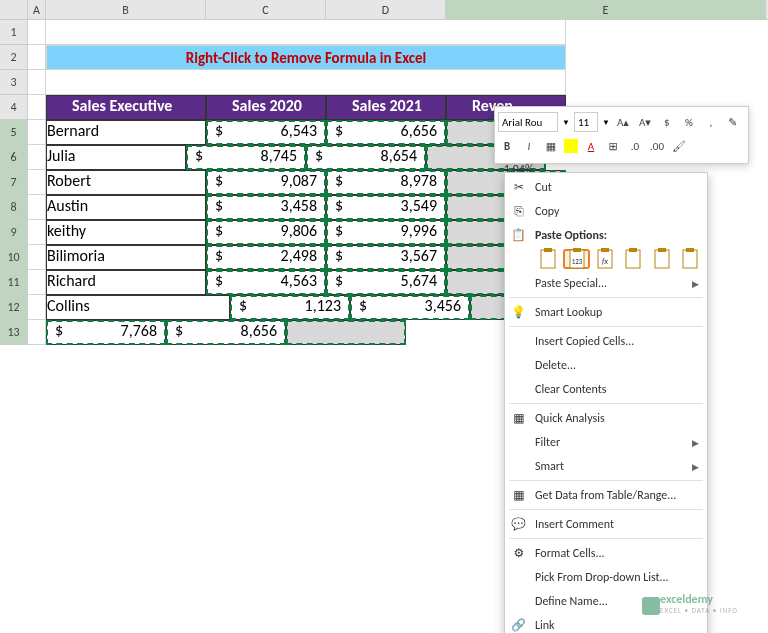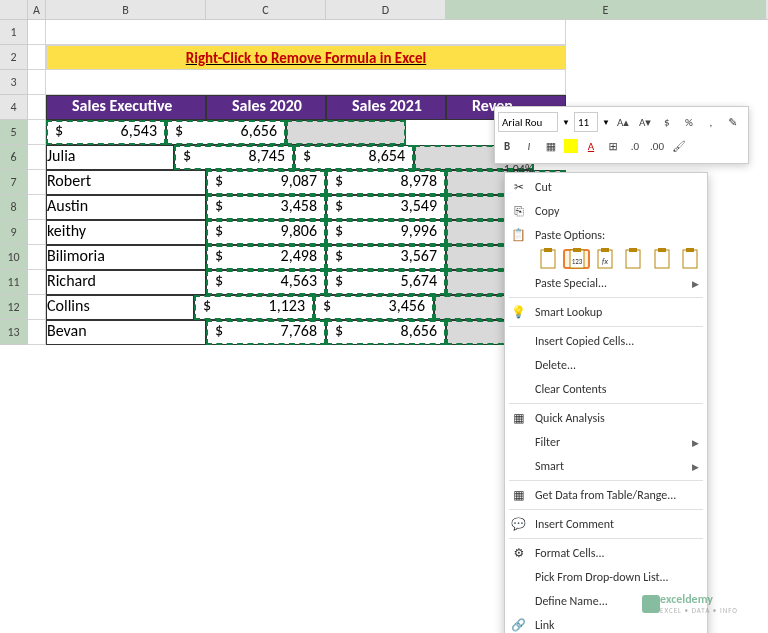--- a/index.html
+++ b/index.html
@@ -5,42 +5,42 @@
 * { margin: 0; padding: 0; box-sizing: border-box; font-family: Calibri, Arial, sans-serif; }
 body { background: #fff; width: 768px; height: 633px; position: relative; overflow: hidden; }
 .sheet { position: relative; }
 .col-headers { display: flex; background: #e6e6e6; border-bottom: 1px solid #ccc; height: 20px; }
 .col-h { border-right: 1px solid #ccc; text-align: center; font-size: 12px; color: #444; line-height: 20px; }
 .row-headers { position: absolute; left: 0; top: 20px; }
 .row-h { width: 28px; height: 25px; border-bottom: 1px solid #ccc; border-right: 1px solid #ccc; background: #e6e6e6; text-align: center; font-size: 12px; color: #444; line-height: 25px; }
 .grid { position: absolute; left: 28px; top: 20px; }
 .grid-row { display: flex; height: 25px; }
 .cell { border-right: 1px solid #d4d4d4; border-bottom: 1px solid #d4d4d4; font-size: 13px; display: flex; align-items: center; padding: 0 4px; }
-.title-row { background: #fde047; height: 25px; display: flex; align-items: center; justify-content: center; text-decoration: underline; }
+.title-row { background: #7dd3fc; height: 25px; display: flex; align-items: center; justify-content: center; }
 .title-text { color: #c00000; font-weight: bold; font-size: 15px; }
 .header-cell { background: #5b2c87; color: #fff; font-weight: bold; justify-content: center; border: 1px solid #333; padding-left: 25px; }
 .data-cell { border: 1px solid #333; justify-content: center; background: #fff; }
 .money-cell { border: 1px solid #333; background: #fff; padding: 0 8px; display: flex; justify-content: space-between; }
 .sel-cell { border: 1px solid #333; background: #d9d9d9; }
 .marching { outline: 2px dashed #107c41; outline-offset: -2px; }
 .mini-toolbar { position: absolute; left: 494px; top: 106px; width: 255px; height: 58px; background: #fff; border: 1px solid #ccc; box-shadow: 0 2px 8px rgba(0,0,0,0.2); font-size: 11px; padding: 3px; }
 .mini-row { display: flex; align-items: center; gap: 4px; height: 24px; }
 .mini-inp { border: 1px solid #ccc; height: 20px; padding: 0 3px; font-size: 11px; }
 .mini-btn { width: 18px; height: 18px; display: flex; align-items: center; justify-content: center; font-size: 11px; color: #444; cursor: pointer; }
 .ctx-menu { position: absolute; left: 504px; top: 172px; width: 204px; background: #fff; border: 1px solid #ccc; box-shadow: 0 3px 10px rgba(0,0,0,0.25); padding: 2px 0; }
 .ctx-item { display: flex; align-items: center; height: 24px; padding: 0 8px 0 30px; font-size: 12px; color: #333; position: relative; cursor: pointer; }
 .ctx-icon { position: absolute; left: 6px; width: 16px; height: 16px; display: flex; align-items: center; justify-content: center; font-size: 12px; }
-.ctx-label-head { font-weight: normal; }
+.ctx-label-head { font-weight: bold; }
 .ctx-sep { height: 1px; background: #e0e0e0; margin: 2px 4px; }
 .ctx-arrow { margin-left: auto; color: #666; font-size: 9px; }
 .paste-opts { display: flex; gap: 2px; padding: 2px 4px 2px 30px; }
 .paste-ic { width: 28px; height: 20px; border: 1px solid transparent; display: flex; align-items: center; justify-content: center; position: relative; cursor: pointer; }
 .paste-ic.highlighted { border: 2px solid #ed7d31; background: #fef4e3; border-radius: 3px; }
 .clipboard-svg { width: 20px; height: 22px; }
-.watermark { position: absolute; right: 30px; bottom: 18px; display: flex; align-items: center; gap: 0; opacity: 0.5; font-size: 12px; color: #666; }
+.watermark { position: absolute; right: 30px; bottom: 18px; display: flex; align-items: flex-end; gap: 0; opacity: 0.5; font-size: 12px; color: #666; }
 .wm-logo { width: 18px; height: 18px; background: #107c41; border-radius: 3px; }
 .percent-visible { position: absolute; left: 500px; top: 162px; font-size: 12px; color: #333; }
 </style>
 </head>
 <body>
 
 <div class="sheet">
   <div class="col-headers">
     <div class="col-h" style="width:28px"></div>
     <div class="col-h" style="width:18px">A</div>
@@ -84,33 +84,34 @@
     <div class="grid-row">
       <div class="cell" style="width:18px"></div>
       <div class="header-cell" style="width:160px">Sales Executive</div>
       <div class="header-cell" style="width:120px">Sales 2020</div>
       <div class="header-cell" style="width:120px">Sales 2021</div>
       <div class="header-cell" style="width:120px">Reven</div>
     </div>
     <div id="data-rows">
         <div class="grid-row">
     <div class="cell" style="width:18px"></div>
+    <div class="data-cell" style="width:160px">Bernard</div>
     <div class="money-cell marching" style="width:120px">
             <span>$</span>
             <span>6,543</span>
           </div>
     <div class="money-cell marching" style="width:120px">
             <span>$</span>
             <span>6,656</span>
           </div>
     <div class="sel-cell marching" style="width:120px"></div>
         </div>
         <div class="grid-row">
     <div class="cell" style="width:18px"></div>
-    <div class="data-cell" style="width:128px">Julia</div>
+    <div class="data-cell" style="width:140px">Julia</div>
     <div class="money-cell marching" style="width:120px">
             <span>$</span>
             <span>8,745</span>
           </div>
     <div class="money-cell marching" style="width:120px">
             <span>$</span>
             <span>8,654</span>
           </div>
     <div class="sel-cell marching" style="width:120px"></div>
         </div>
@@ -174,34 +175,33 @@
             <span>4,563</span>
           </div>
     <div class="money-cell marching" style="width:120px">
             <span>$</span>
             <span>5,674</span>
           </div>
     <div class="sel-cell marching" style="width:120px"></div>
         </div>
         <div class="grid-row">
     <div class="cell" style="width:18px"></div>
-    <div class="data-cell" style="width:148px">Collins</div>
+    <div class="data-cell" style="width:184px">Collins</div>
     <div class="money-cell marching" style="width:120px">
             <span>$</span>
             <span>1,123</span>
           </div>
     <div class="money-cell marching" style="width:120px">
             <span>$</span>
             <span>3,456</span>
           </div>
     <div class="sel-cell marching" style="width:120px"></div>
         </div>
         <div class="grid-row">
     <div class="cell" style="width:18px"></div>
-    <div class="data-cell" style="width:160px">Bevan</div>
     <div class="money-cell marching" style="width:120px">
             <span>$</span>
             <span>7,768</span>
           </div>
     <div class="money-cell marching" style="width:120px">
             <span>$</span>
             <span>8,656</span>
           </div>
     <div class="sel-cell marching" style="width:120px"></div>
         </div>

